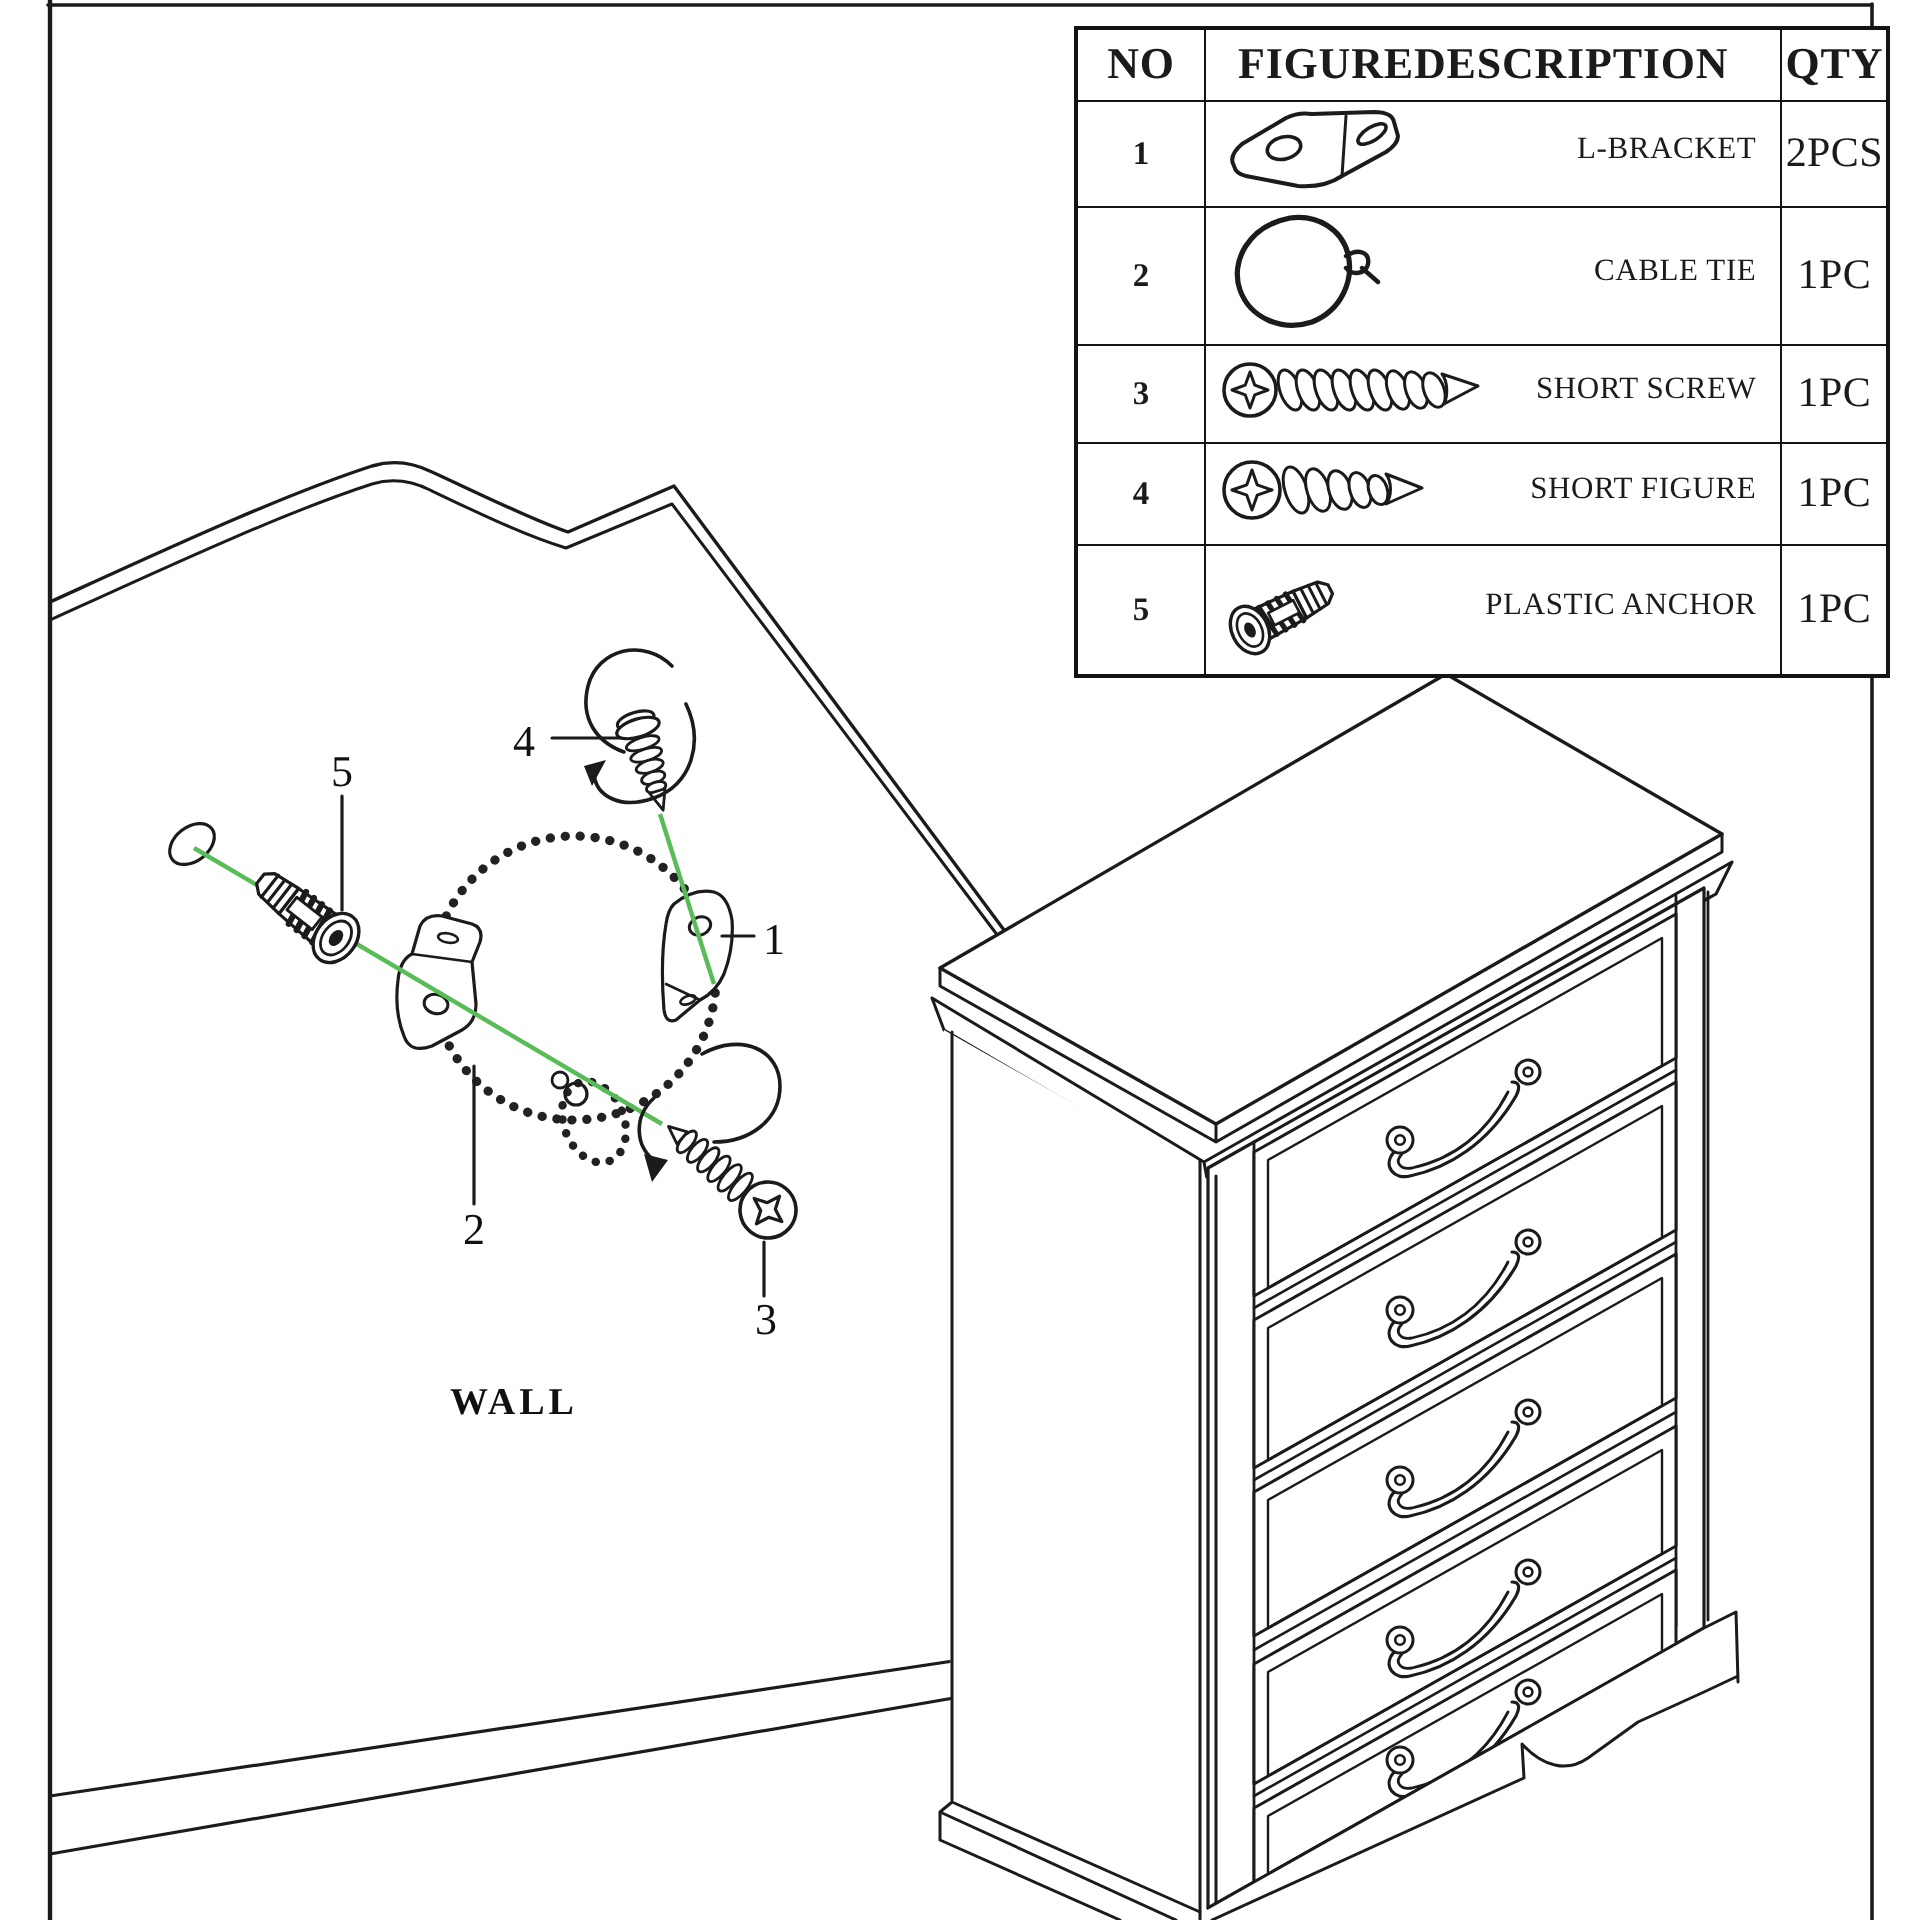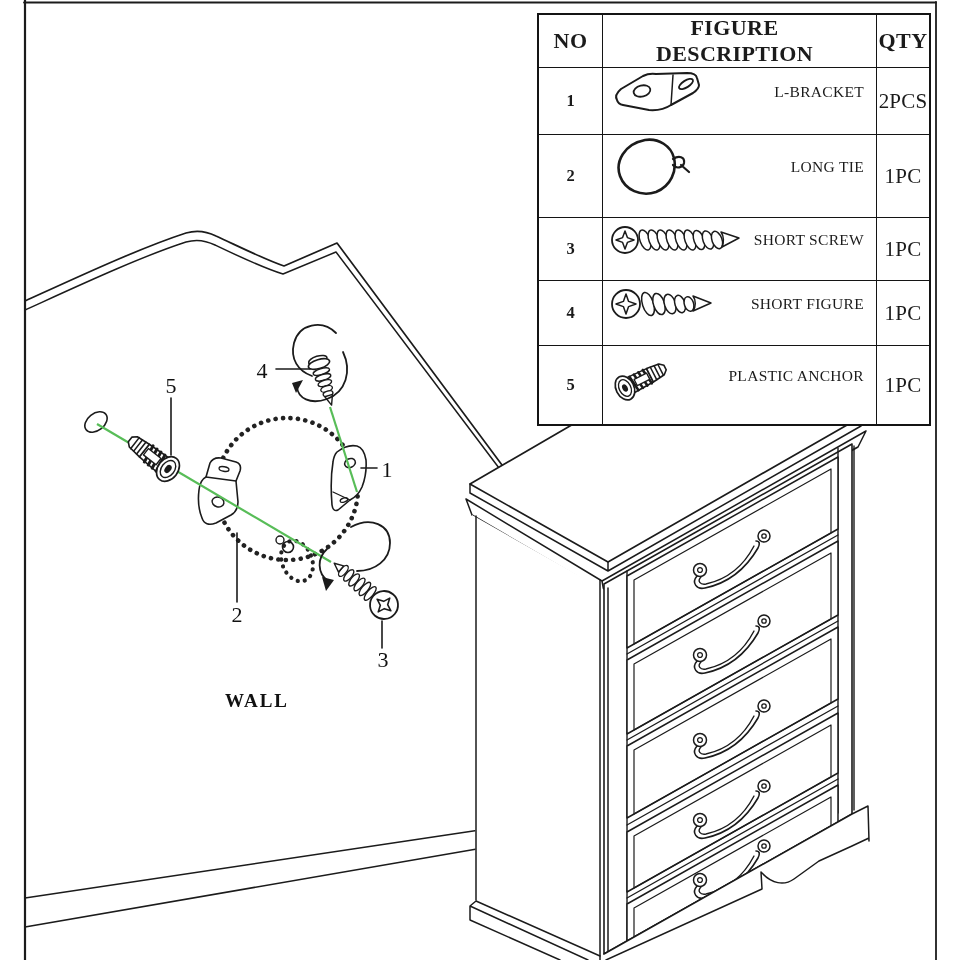--- a/index.html
+++ b/index.html
@@ -10,23 +10,23 @@
   #parts-table{position:absolute;left:537px;top:13px;z-index:2;border-collapse:collapse;
                background:#ffffff;table-layout:fixed;}
   #parts-table{border:2.6px solid #141414;}
   #parts-table th,#parts-table td{border:1.6px solid #141414;padding:0;vertical-align:middle;
                font-family:"Liberation Serif","DejaVu Serif",serif;}
   #parts-table th{font-weight:bold;font-size:22px;letter-spacing:.4px;text-align:center;}
   td.c-no{width:63px;text-align:center;font-weight:bold;font-size:16.5px;}
   td.c-fig{width:273px;}
   td.c-qty{width:52px;text-align:center;font-size:21px;letter-spacing:.2px;}
   th.c-fig .hdr-split{display:flex;justify-content:space-between;align-items:center;
-                      padding:0 26px 0 16px;flex-direction:column;}
+                      padding:0 26px 0 16px;}
   .figcell{display:flex;align-items:center;justify-content:space-between;
-           padding:2px 12px 20px 6px;}
+           padding:2px 12px 6px 6px;}
   .figcell .desc{font-size:15.5px;letter-spacing:.3px;white-space:nowrap;}
   .fig-svg{flex:0 0 auto;}
   tr.h-head{height:36px;} tr.h-r1{height:48px;} tr.h-r2{height:64px;}
   tr.h-r3{height:42px;} tr.h-r4{height:42px;} tr.h-r5{height:49px;}
   
   .ink{stroke:#1b1b1b;fill:none;stroke-linecap:round;stroke-linejoin:round;}
   .paper{fill:#ffffff;}
   text.callout{font-family:"Liberation Serif","DejaVu Serif",serif;font-size:22px;fill:#111;}
   text.wall{font-family:"Liberation Serif","DejaVu Serif",serif;font-size:19px;font-weight:bold;
             letter-spacing:2px;fill:#111;}
@@ -229,21 +229,21 @@
   </tr>
 
   <tr class="h-r2">
     <td class="c-no">2</td>
     <td class="c-fig">
             <div class="figcell">
       <svg class="fig-svg" width="84" height="60" viewBox="0 0 84 60">
         <path class="ink" stroke-width="2.6" d="M 36 3 C 50 1 62 9 65 21 C 68 34 62 49 47 55 C 32 60 16 53 11 39 C 6 25 15 7 36 3 Z"></path>
         <path class="ink" stroke-width="2.2" d="M 64 22 C 70 18 76 20 75 26 C 74 31 67 32 64 28 M 72 28 L 80 35"></path>
       </svg>
-      <span class="desc">LONG TIE</span>
+      <span class="desc">CABLE TIE</span>
     </div>
           </td>
     <td class="c-qty">1PC</td>
   </tr>
 
   <tr class="h-r3">
     <td class="c-no">3</td>
     <td class="c-fig">
             <div class="figcell">
       <svg class="fig-svg" width="138" height="40" viewBox="0 0 138 40">

